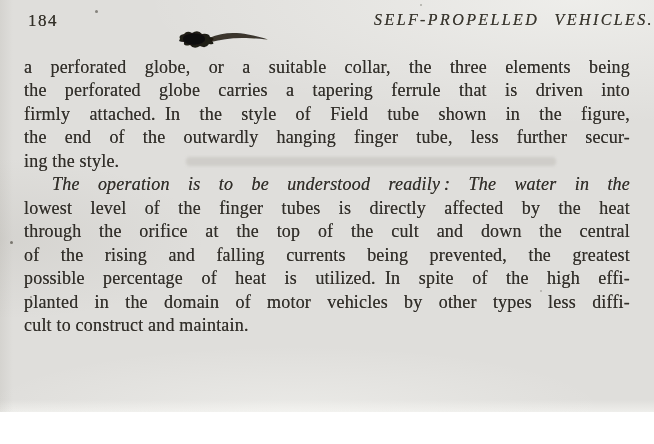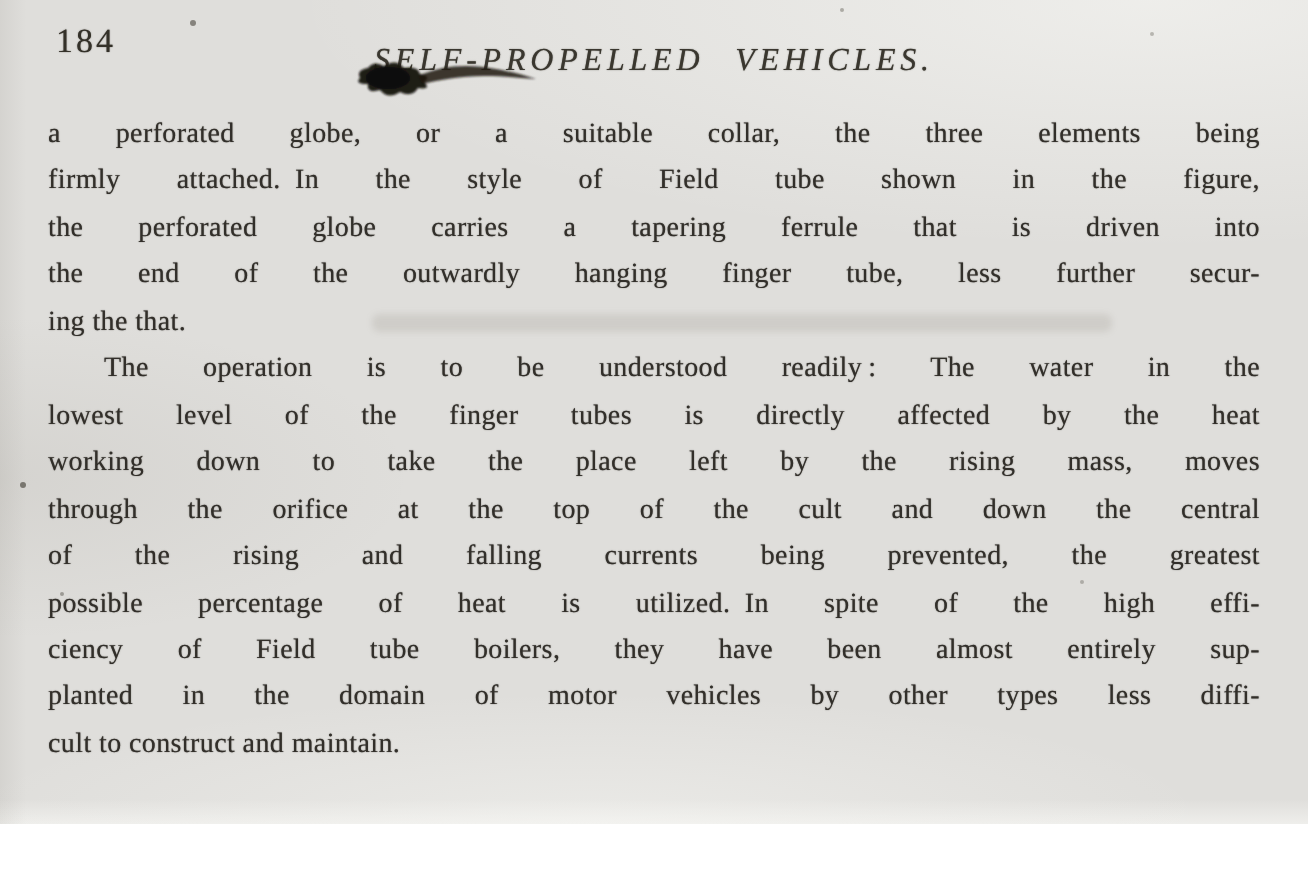--- a/index.html
+++ b/index.html
@@ -21,45 +21,45 @@
     overflow: hidden;
   }
   
   .pagenum {
     position: absolute; left: 28px; top: 11px;
     font-size: 17px; letter-spacing: 1.5px;
     color: #343129;
     text-shadow: 0 0 0.6px rgba(52,49,41,0.8);
   }
   .running-title {
-    position: absolute; left: 0; right: 0; top: 22px;
-    text-align: center;
+    position: absolute; left: 0; right: 0; top: 11px;
+    text-align: right;
     font-style: italic;
     font-size: 16px;
     letter-spacing: 2.4px;
     word-spacing: 9px;
     color: #3a372f;
     text-shadow: 0 0 0.6px rgba(58,55,47,0.8);
   }
   
   .textblock {
     position: absolute; left: 24px; top: 56px; width: 606px;
-    font-size: 14px;
+    font-size: 18px;
     color: #322f2a;
     text-shadow: 0 0 0.6px rgba(50,47,42,0.75);
     letter-spacing: 0.2px;
   }
   .line {
     line-height: 23.45px;
     text-align: justify;
     text-align-last: justify;
     white-space: normal;
   }
   .line.para-end { text-align-last: left; }
-  .line.indent { text-indent: 28px; }
+  .line.indent { text-indent: 28px; font-style: italic; }
   
   .inkblot {
     position: absolute; left: 176px; top: 29px;
     width: 96px; height: 22px;
   }
   
   .speck {
     position: absolute;
     background: #3c392f;
     border-radius: 50%;
@@ -88,31 +88,29 @@
     </defs>
     <g filter="url(#blotblur)">
       <path d="M4 10 Q2 6 8 5 Q11 1 16 4 Q22 0 26 5 Q33 4 34 8 Q40 9 36 12 Q40 16 33 15 Q30 20 24 17 Q18 21 14 16 Q7 18 8 13 Q1 13 4 10 Z" fill="#16130e" opacity="0.96"></path>
       <path d="M33 9 C46 3.5 58 3 72 5.5 C80 7 86 8.5 92 10.5 C84 10 76 9 66 9 C54 9 44 11 35 13 Z" fill="#1c1812" opacity="0.85"></path>
       <ellipse cx="18" cy="10" rx="11" ry="5.5" fill="#0e0c08"></ellipse>
     </g>
   </svg>
 
   <div class="textblock">
     <div class="line">a perforated globe, or a suitable collar, the three elements being</div>
+    <div class="line">the perforated globe carries a tapering ferrule that is driven into</div>
     <div class="line">firmly attached. In the style of Field tube shown in the figure,</div>
-    <div class="line">the perforated globe carries a tapering ferrule that is driven into</div>
     <div class="line">the end of the outwardly hanging finger tube, less further secur-</div>
-    <div class="line para-end">ing the that.</div>
+    <div class="line para-end">ing the style.</div>
     <div class="line indent">The operation is to be understood readily : The water in the</div>
     <div class="line">lowest level of the finger tubes is directly affected by the heat</div>
-    <div class="line">working down to take the place left by the rising mass, moves</div>
     <div class="line">through the orifice at the top of the cult and down the central</div>
     <div class="line">of the rising and falling currents being prevented, the greatest</div>
     <div class="line">possible percentage of heat is utilized. In spite of the high effi-</div>
-    <div class="line">ciency of Field tube boilers, they have been almost entirely sup-</div>
     <div class="line">planted in the domain of motor vehicles by other types less diffi-</div>
     <div class="line para-end">cult to construct and maintain.</div>
   </div>
 
   <div class="ghost" style="left:186px; top:157px; width:370px; height:9px;"></div>
   <div class="ghost" style="left:290px; top:431px; width:240px; height:7px; background:rgba(110,104,92,0.09);"></div>
 
   <div class="speck" style="left:95px; top:10px; width:3px; height:3px; opacity:0.55;"></div>
   <div class="speck" style="left:10px; top:241px; width:3px; height:3px; opacity:0.6;"></div>
   <div class="speck" style="left:30px; top:296px; width:2px; height:2px; opacity:0.4;"></div>

